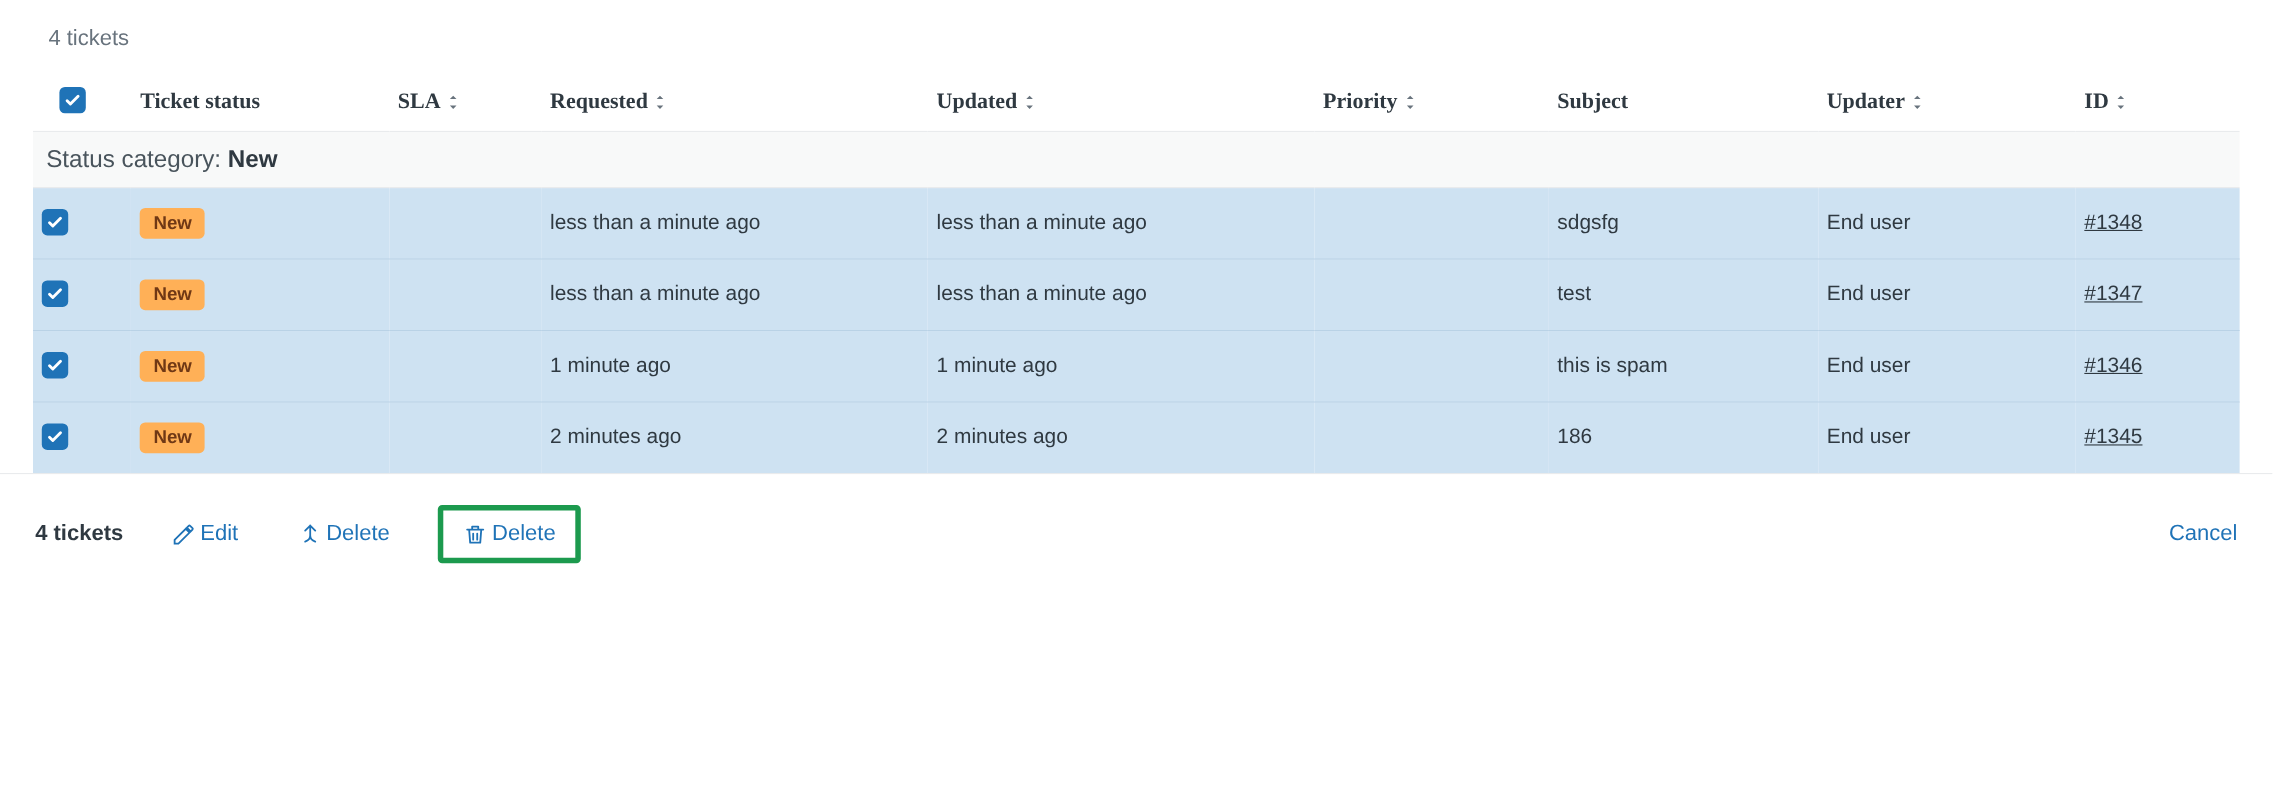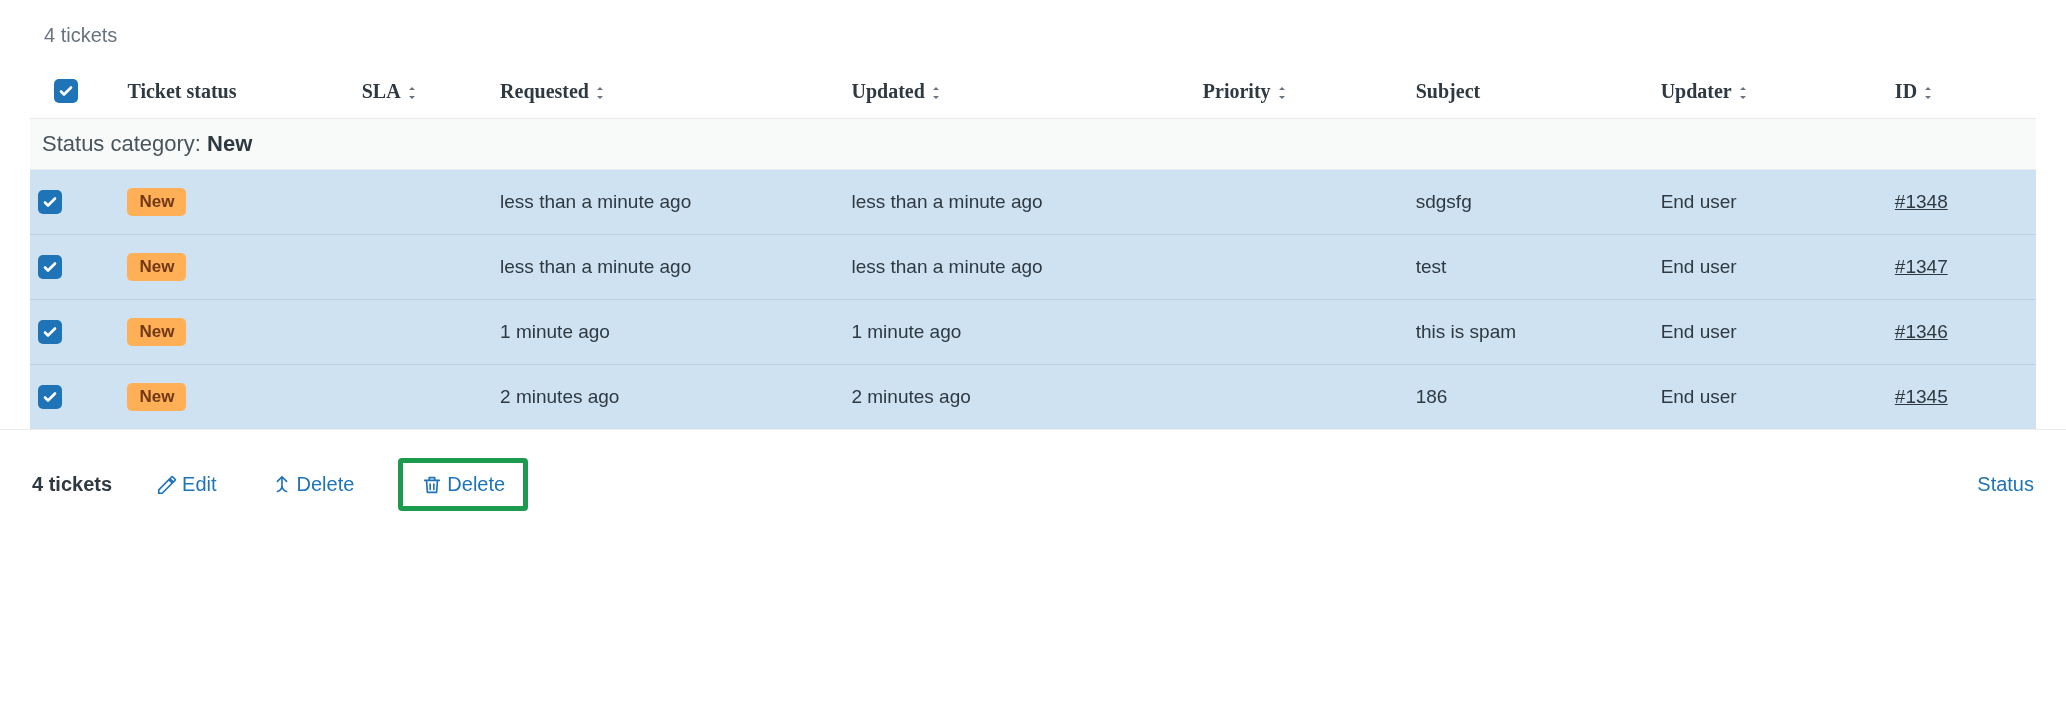--- a/index.html
+++ b/index.html
@@ -184,14 +184,14 @@
 
   <span class="tb-btn highlighted">
     <svg width="22" height="22" viewBox="0 0 24 24">
         <path d="M4 7h16M9 7V4h6v3M6 7l1 13h10l1-13M10 11v6M14 11v6" fill="none" stroke="#1f73b7" stroke-width="1.8" stroke-linecap="round" stroke-linejoin="round"></path>
       </svg>
     <span>Delete</span>
   </span>
 
   <span class="spacer"></span>
 
-  <span class="cancel">Status</span>
+  <span class="cancel">Cancel</span>
 </div>
 
 </body></html>

